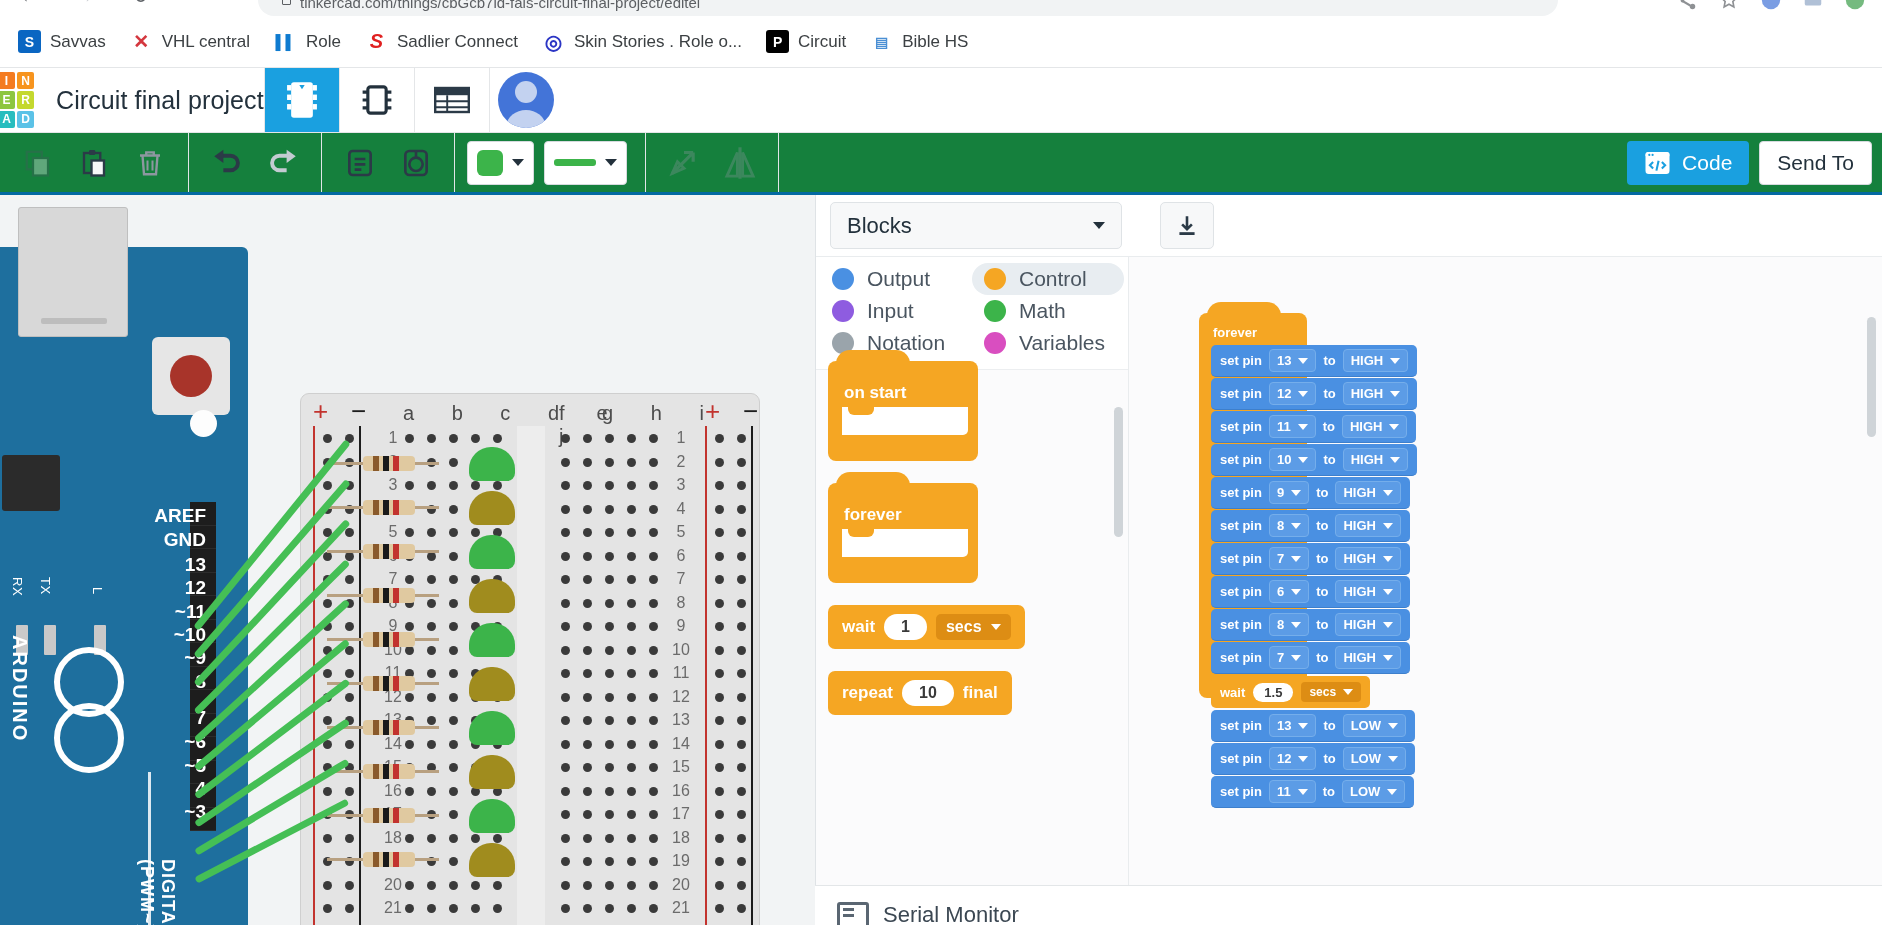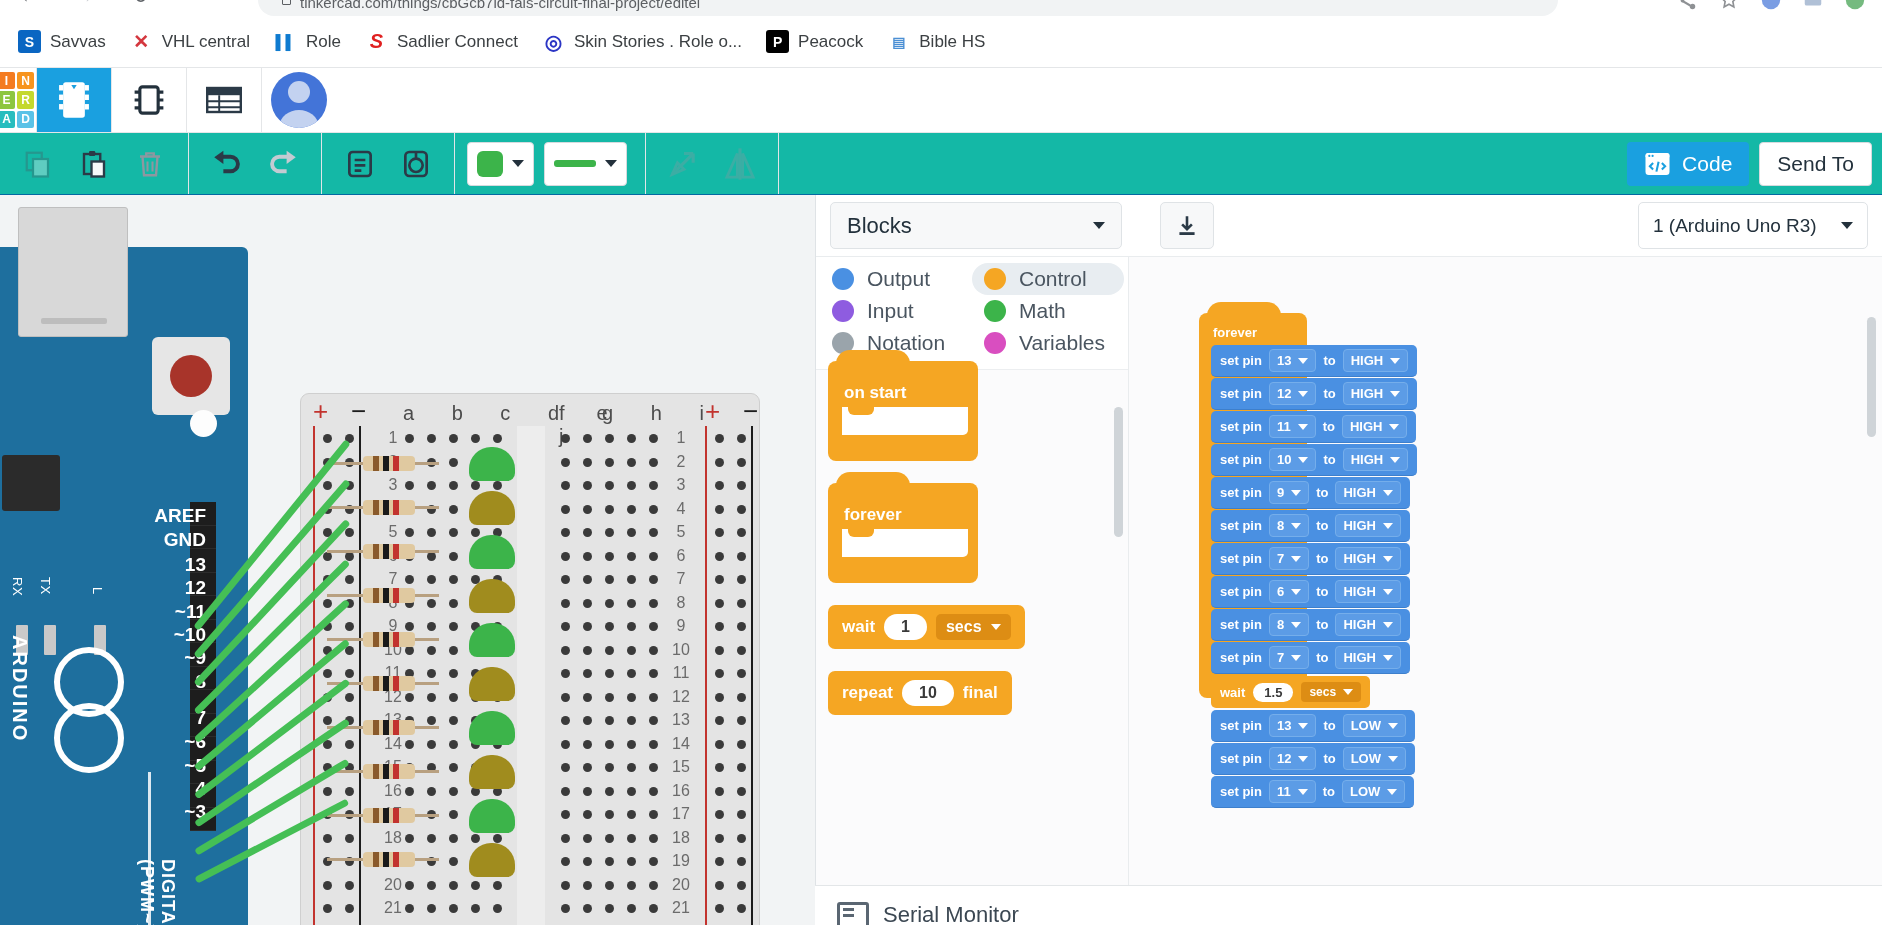--- a/index.html
+++ b/index.html
@@ -104,22 +104,22 @@
     content:""; position:absolute; left:50%; top:9px; transform:translateX(-50%);
     width:22px; height:22px; border-radius:50%; background:#c3d2f0;
   }
   .avatar-circle:after{
     content:""; position:absolute; left:50%; bottom:-12px; transform:translateX(-50%);
     width:38px; height:30px; border-radius:50% 50% 0 0; background:#c3d2f0;
   }
 
   
   .tc-toolbar {
-    height:62px; background:#14b8a6; display:flex; align-items:flex-start;
-    border-bottom:1px solid #0369a1; position:relative;
+    height:62px; background:#15803d; display:flex; align-items:flex-start;
+    border-bottom:3px solid #0369a1; position:relative;
   }
   .tb-group { display:flex; align-items:center; height:100%; padding:0 12px; gap:4px; }
   .tb-sep { width:1px; height:100%; background:#e1e5e8; }
   .tb-btn {
     width:52px; height:46px; display:flex; align-items:center; justify-content:center;
     border-radius:4px; cursor:pointer;
   }
   .tb-btn.dim { opacity:.33; }
   .dd-box {
     height:44px; min-width:64px; background:#fff; border:1px solid #d6dade;
@@ -385,38 +385,39 @@
     <div class="bm">
       <div class="bm-ico ico-sadlier">S</div>
       <span class="bm-label">Sadlier Connect</span>
     </div>
     <div class="bm">
       <div class="bm-ico ico-skin">◎</div>
       <span class="bm-label">Skin Stories . Role o...</span>
     </div>
     <div class="bm">
       <div class="bm-ico ico-peacock">P</div>
-      <span class="bm-label">Peacock</span>
+      <span class="bm-label">Circuit</span>
     </div>
     <div class="bm">
       <div class="bm-ico ico-codehs">▤</div>
       <span class="bm-label">Bible HS</span>
     </div>
   </div>
 </div>
 
 <div class="tc-header">
   <div class="tc-logo">
     <span class="tl0">I</span>
     <span class="tl1">N</span>
     <span class="tl2">E</span>
     <span class="tl3">R</span>
     <span class="tl4">A</span>
     <span class="tl5">D</span>
   </div>
+  <div class="tc-title">Circuit final project</div>
 
   <div class="hdr-btn active">
     <svg width="34" height="38" viewBox="0 0 24 28">
       <rect x="4" y="1" width="16" height="26" rx="2" fill="#fff"></rect>
       <rect x="1" y="3" width="3" height="4" fill="#fff"></rect>
         <rect x="1" y="10" width="3" height="4" fill="#fff"></rect>
       <rect x="1" y="17" width="3" height="4" fill="#fff"></rect>
         <rect x="20" y="3" width="3" height="4" fill="#fff"></rect>
       <rect x="20" y="10" width="3" height="4" fill="#fff"></rect>
         <rect x="20" y="17" width="3" height="4" fill="#fff"></rect>
@@ -1078,24 +1079,20 @@
       <div class="blocks-select">
         <span>Blocks</span>
         <span class="caret"></span>
       </div>
       <div class="dl-btn">
         <svg width="26" height="26" viewBox="0 0 24 24">
           <path d="M12 3v11M7.5 10.5L12 15l4.5-4.5" stroke="#2b3a47" stroke-width="2.4" fill="none"></path>
           <path d="M5 19h14" stroke="#2b3a47" stroke-width="2.6"></path>
         </svg>
       </div>
-      <div class="board-select">
-        <span>1 (Arduino Uno R3)</span>
-        <span class="caret"></span>
-      </div>
     </div>
 
     <div class="code-body">
       <div class="palette">
         <div class="cat-grid" id="cat-grid">
             <div class="cat">
               <span class="dot" style="background:#4a90e2"></span>
               <span>Output</span>
             </div>
             <div class="cat sel">

